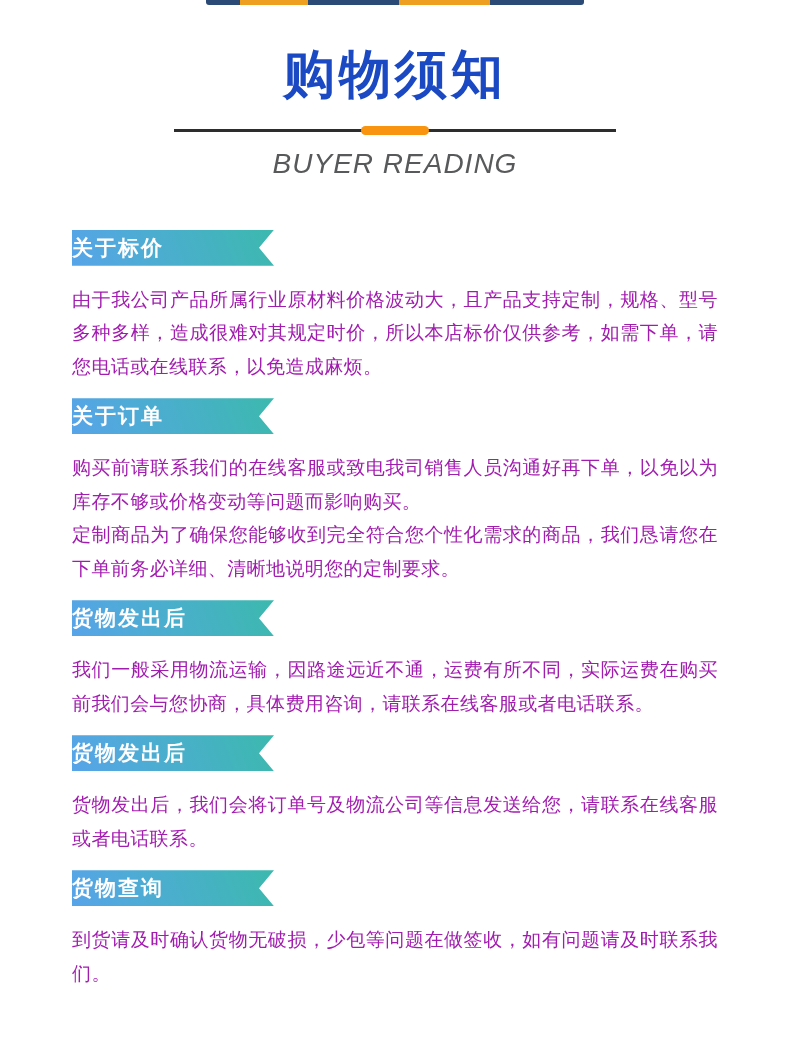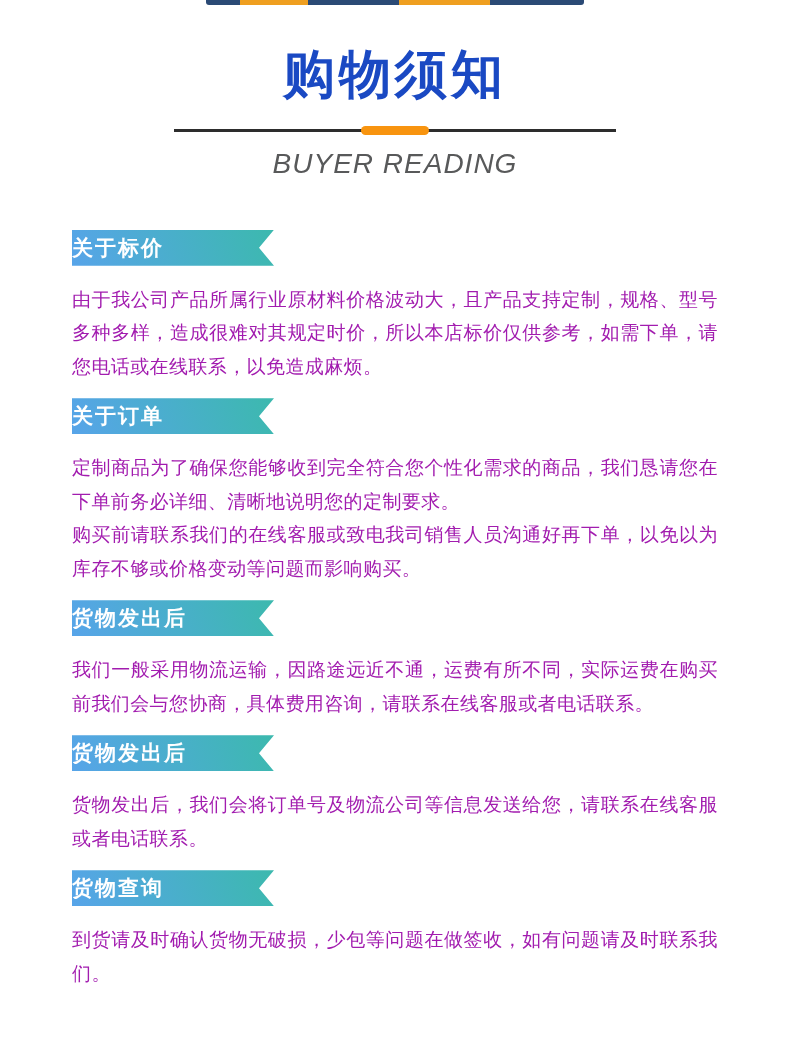--- a/index.html
+++ b/index.html
@@ -118,22 +118,22 @@
     <div class="section-body">
       <p>由于我公司产品所属行业原材料价格波动大，且产品支持定制，规格、型号多种多样，造成很难对其规定时价，所以本店标价仅供参考，如需下单，请您电话或在线联系，以免造成麻烦。</p>
     </div>
   </section>
 
   <section>
     <div class="banner">
       <span class="banner-text">关于订单</span>
     </div>
     <div class="section-body">
+      <p>购买前请联系我们的在线客服或致电我司销售人员沟通好再下单，以免以为库存不够或价格变动等问题而影响购买。</p>
       <p>定制商品为了确保您能够收到完全符合您个性化需求的商品，我们恳请您在下单前务必详细、清晰地说明您的定制要求。</p>
-      <p>购买前请联系我们的在线客服或致电我司销售人员沟通好再下单，以免以为库存不够或价格变动等问题而影响购买。</p>
     </div>
   </section>
 
   <section>
     <div class="banner">
       <span class="banner-text">货物发出后</span>
     </div>
     <div class="section-body">
       <p>我们一般采用物流运输，因路途远近不通，运费有所不同，实际运费在购买前我们会与您协商，具体费用咨询，请联系在线客服或者电话联系。</p>
     </div>

